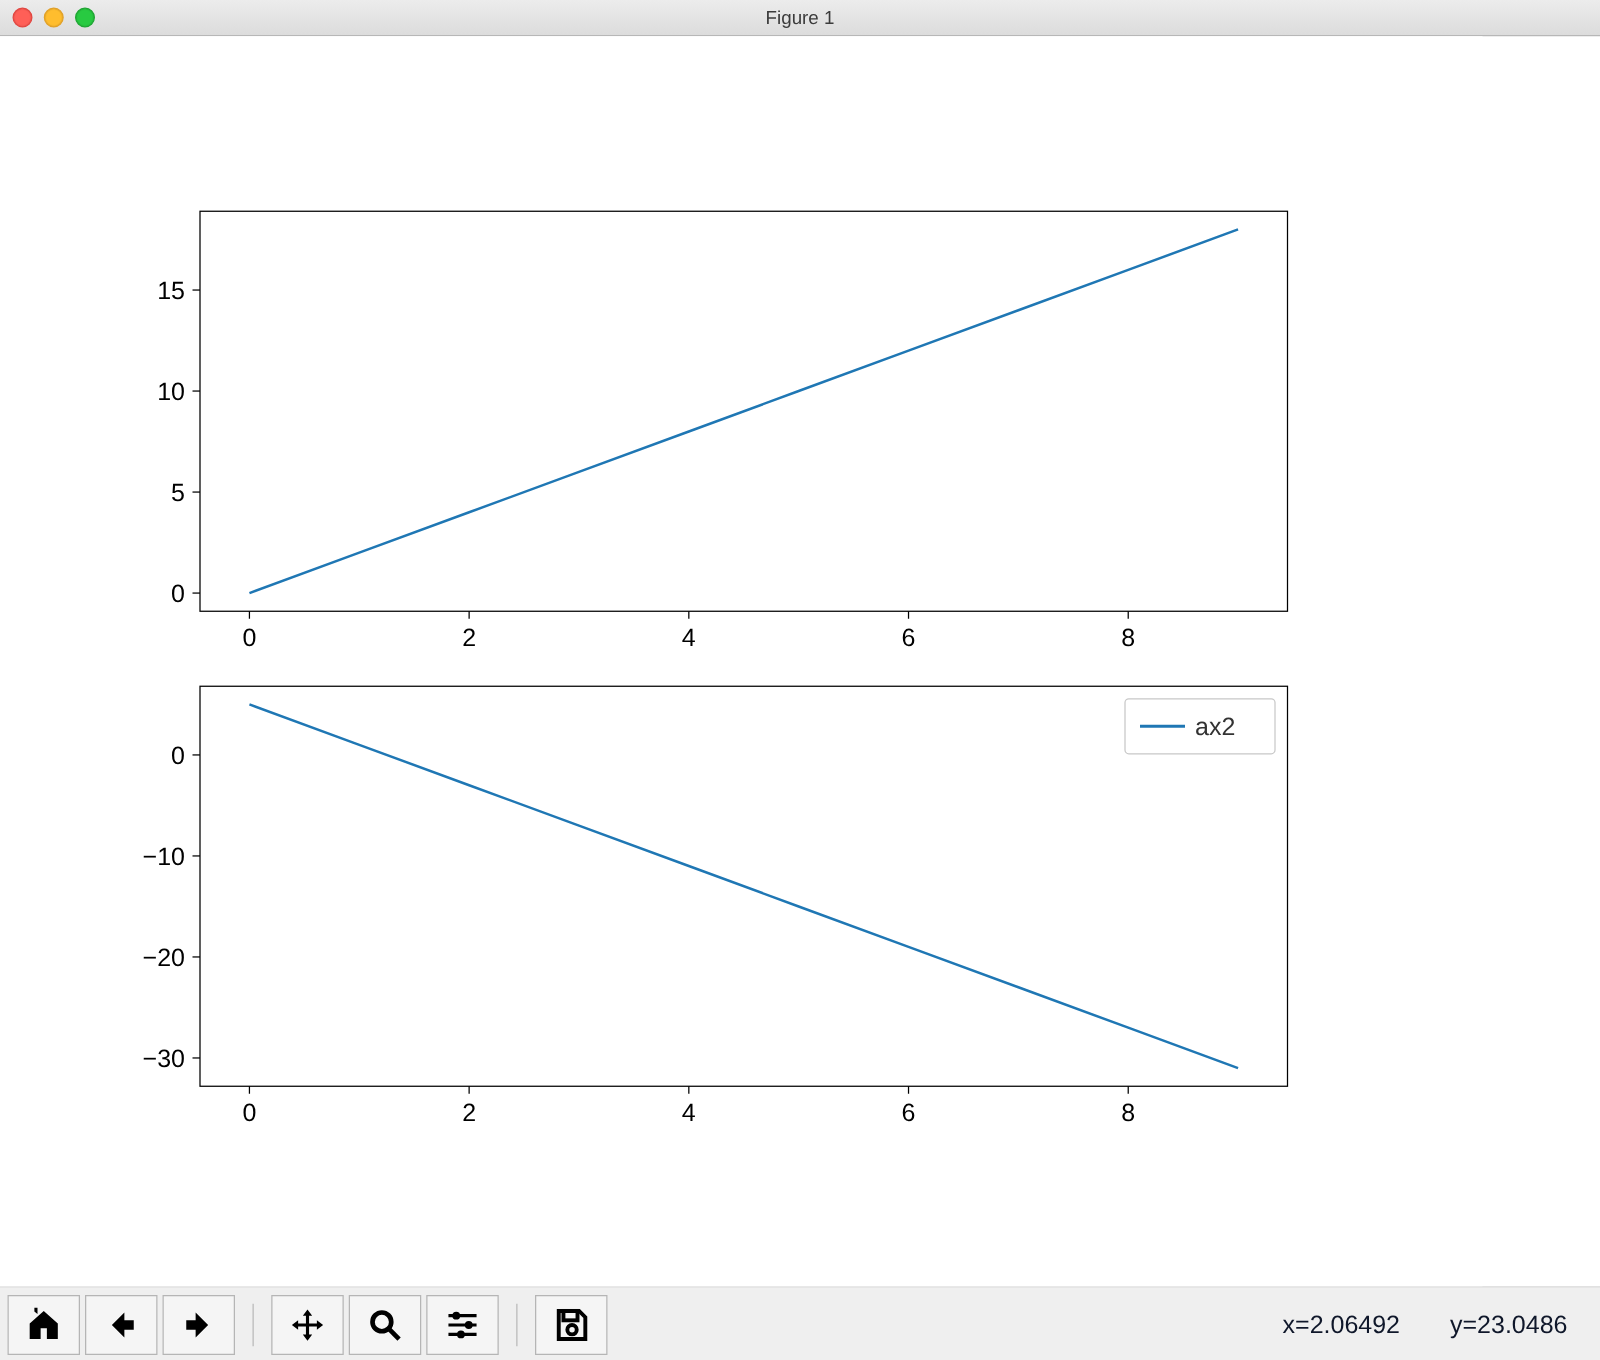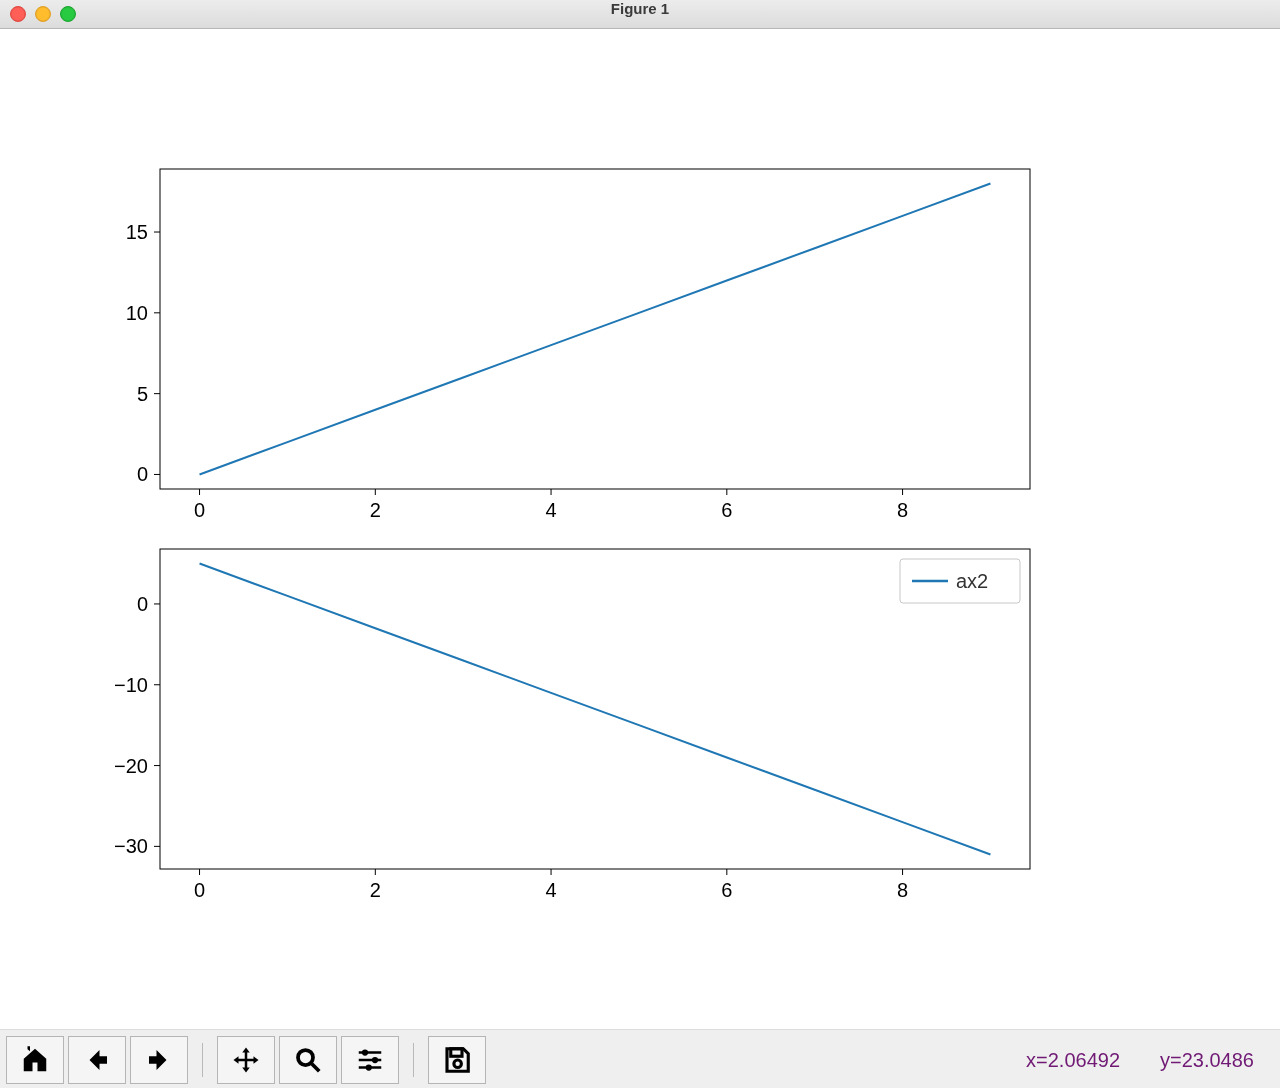--- a/index.html
+++ b/index.html
@@ -10,22 +10,22 @@
     background: #ffffff;
     font-family: "Helvetica Neue", Helvetica, Arial, sans-serif;
     overflow: hidden;
   }
   
   .titlebar {
     height: 28px;
     background: linear-gradient(#ececec, #dcdcdc);
     border-bottom: 1px solid #b7b7b7;
     display: flex;
+    align-items: center;
     position: relative;
-    font-weight: bold;
   }
   .traffic-lights {
     position: absolute;
     left: 10px;
     top: 6px;
     display: flex;
     gap: 9px;
   }
   .tl { width: 14px; height: 14px; border-radius: 50%; box-shadow: inset 0 0 1px rgba(0,0,0,.3);}
   .tl.red    { background: #ff5f57; border:1px solid #e24640;}
@@ -69,21 +69,21 @@
     cursor:pointer;
   }
   .tb-btn svg { width:30px; height:30px; }
   .tb-sep {
     width:1px; height:34px; background:#b9b9b9; margin:0 10px;
   }
   .coord {
     margin-left:auto;
     margin-right:20px;
     font-size:20px;
-    color:#701a75;
+    color:#0f172a;
     display:flex;
     gap:40px;
   }
 </style>
 </head>
 <body>
 
 <div class="titlebar">
   <div class="traffic-lights">
     <div class="tl red"></div>

